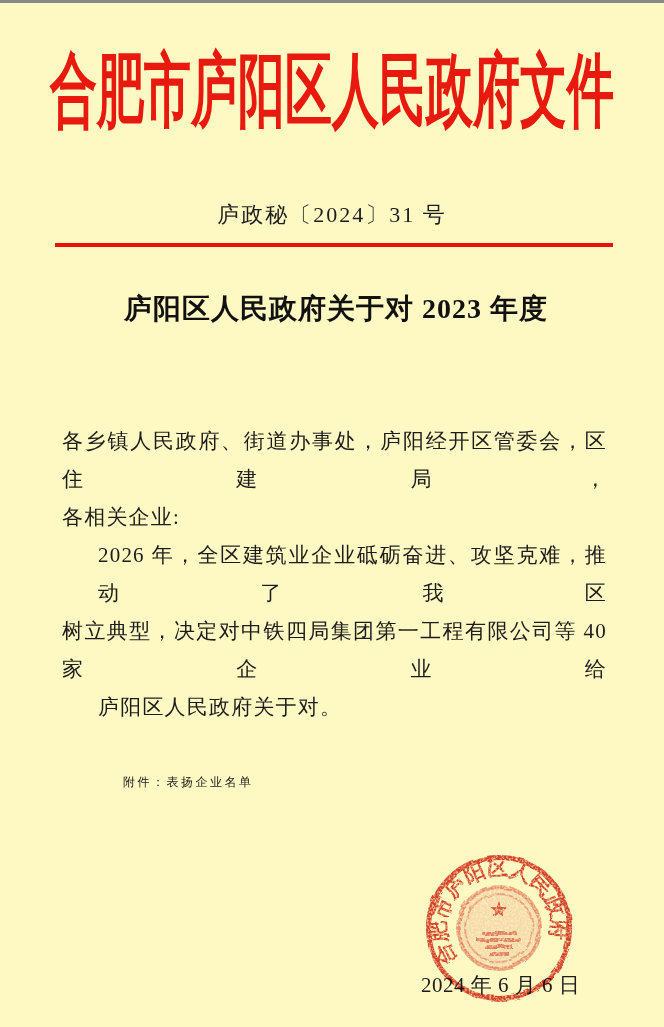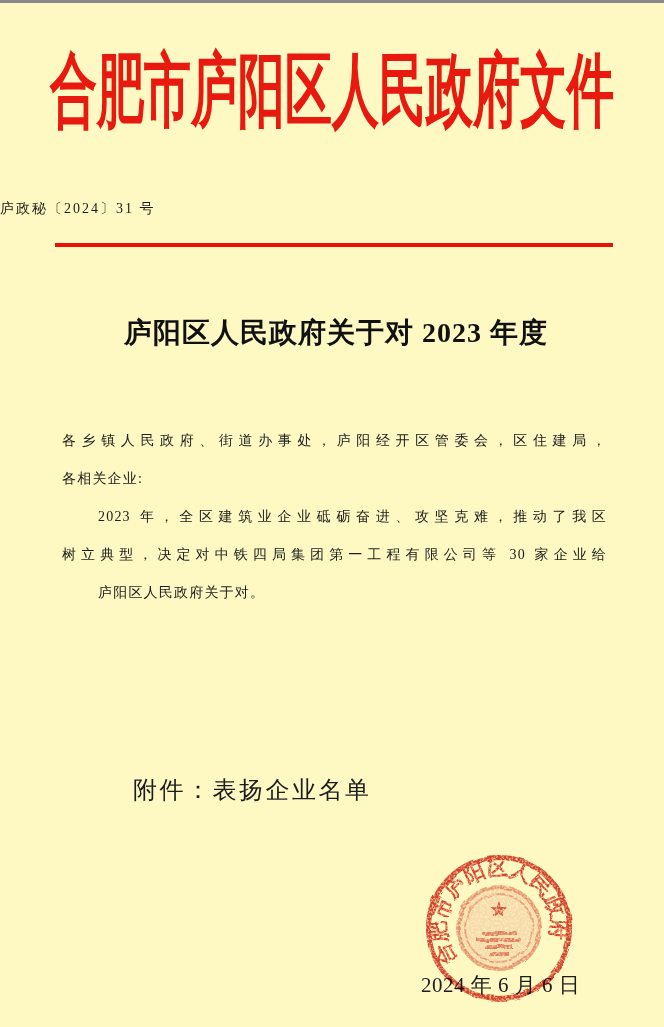--- a/index.html
+++ b/index.html
@@ -24,54 +24,54 @@
     text-align:center;
     font-size:47px;font-weight:900;
     color:var(--header-red);
     transform:scaleY(1.72);
     transform-origin:top center;
     letter-spacing:0px;
     white-space:nowrap;
   }
   .doc-number{
     position:absolute;top:197px;left:0;right:0;
-    text-align:left;
-    font-size:14px;letter-spacing:2px;
+    text-align:center;
+    font-size:22px;letter-spacing:2px;
     white-space:nowrap;
   }
   .red-line{
     position:absolute;top:240px;left:55px;
     width:558px;height:4px;
     background:var(--divider-red);
   }
   .doc-title{
-    position:absolute;top:310px;left:0;right:0;
+    position:absolute;top:286px;left:0;right:0;
     text-align:center;
     font-size:28px;font-weight:bold;
     line-height:40px;letter-spacing:1px;
     color:#111;
     padding-left:8px;
   }
   .body-text{
     position:absolute;top:419px;left:62px;
     width:545px;
-    font-size:14px;letter-spacing:1.2px;
+    font-size:21px;letter-spacing:1.2px;
     line-height:38px;
   }
   .bline{white-space:nowrap;}
   .bline.just{
     white-space:normal;
     text-align:justify;
     text-align-last:justify;
     text-justify:inter-character;
   }
   .bline.ind{padding-left:36px;}
   .attachment{
-    position:absolute;top:771px;left:133px;
-    font-size:24px;letter-spacing:2.5px;
+    position:absolute;top:771px;left:123px;
+    font-size:12px;letter-spacing:2.5px;
     white-space:nowrap;
   }
   .date-line{
     position:absolute;top:968px;left:421px;
     font-size:21px;letter-spacing:0.5px;
     white-space:nowrap;
   }
   
   .seal{
     position:absolute;left:425px;top:851px;
@@ -103,22 +103,22 @@
 
   <div class="red-line"></div>
 
   <div class="doc-title">
     <div>庐阳区人民政府关于对 2023 年度</div>
   </div>
 
   <div class="body-text">
     <div class="bline just">各乡镇人民政府、街道办事处，庐阳经开区管委会，区住建局，</div>
     <div class="bline">各相关企业:</div>
-    <div class="bline just ind">2023 年，全区建筑业企业砥砺奋进、攻坚克难，推动了我区</div>
-    <div class="bline just">树立典型，决定对中铁四局集团第一工程有限公司等 30 家企业给</div>
+    <div class="bline just ind">2026 年，全区建筑业企业砥砺奋进、攻坚克难，推动了我区</div>
+    <div class="bline just">树立典型，决定对中铁四局集团第一工程有限公司等 40 家企业给</div>
     <div class="bline ind">庐阳区人民政府关于对。</div>
   </div>
 
   <div class="attachment">附件：表扬企业名单</div>
 
   <div class="date-line">2024 年 6 月 6 日</div>
 
   <svg class="seal" viewBox="0 0 148 148" aria-hidden="true">
     <defs>
       <filter id="stampNoise" x="-15%" y="-15%" width="130%" height="130%">

